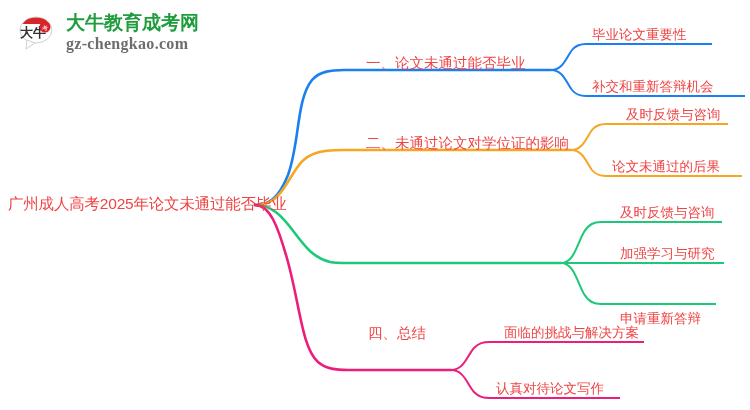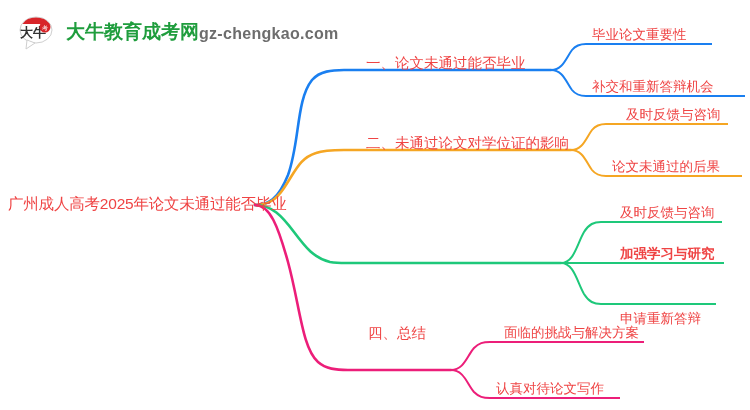--- a/index.html
+++ b/index.html
@@ -32,23 +32,24 @@
     gap: 8px;
   }
   .logo-mark {
     position: relative;
     width: 44px;
     height: 44px;
     flex: 0 0 44px;
   }
   .logo-text-wrap {
     display: flex;
-    flex-direction: row;
+    flex-direction: column;
     justify-content: center;
     line-height: 1;
+    font-family: Liberation Serif, serif;
   }
   .logo-title {
     font-size: 19px;
     font-weight: bold;
     color: #1f9d3d;
     letter-spacing: 0px;
     white-space: nowrap;
   }
   .logo-url {
     margin-top: 4px;
@@ -152,20 +153,20 @@
 
   <div class="node node-branch" style="left:366px; top:56px;">一、论文未通过能否毕业</div>
   <div class="node node-leaf" style="left:592px; top:28px;">毕业论文重要性</div>
   <div class="node node-leaf" style="left:592px; top:80px;">补交和重新答辩机会</div>
 
   <div class="node node-branch" style="left:366px; top:136px;">二、未通过论文对学位证的影响</div>
   <div class="node node-leaf" style="left:626px; top:108px;">及时反馈与咨询</div>
   <div class="node node-leaf" style="left:612px; top:160px;">论文未通过的后果</div>
 
   <div class="node node-leaf" style="left:620px; top:206px;">及时反馈与咨询</div>
-  <div class="node node-leaf" style="left:620px; top:247px;font-weight:bold;">加强学习与研究</div>
+  <div class="node node-leaf" style="left:620px; top:247px;">加强学习与研究</div>
   <div class="node node-leaf" style="left:620px; top:288px;margin-top:24px;">申请重新答辩</div>
 
   <div class="node node-branch" style="left:368px; top:326px;">四、总结</div>
   <div class="node node-leaf" style="left:504px; top:326px;">面临的挑战与解决方案</div>
   <div class="node node-leaf" style="left:496px; top:382px;">认真对待论文写作</div>
 
 </div>
 
 </body></html>

